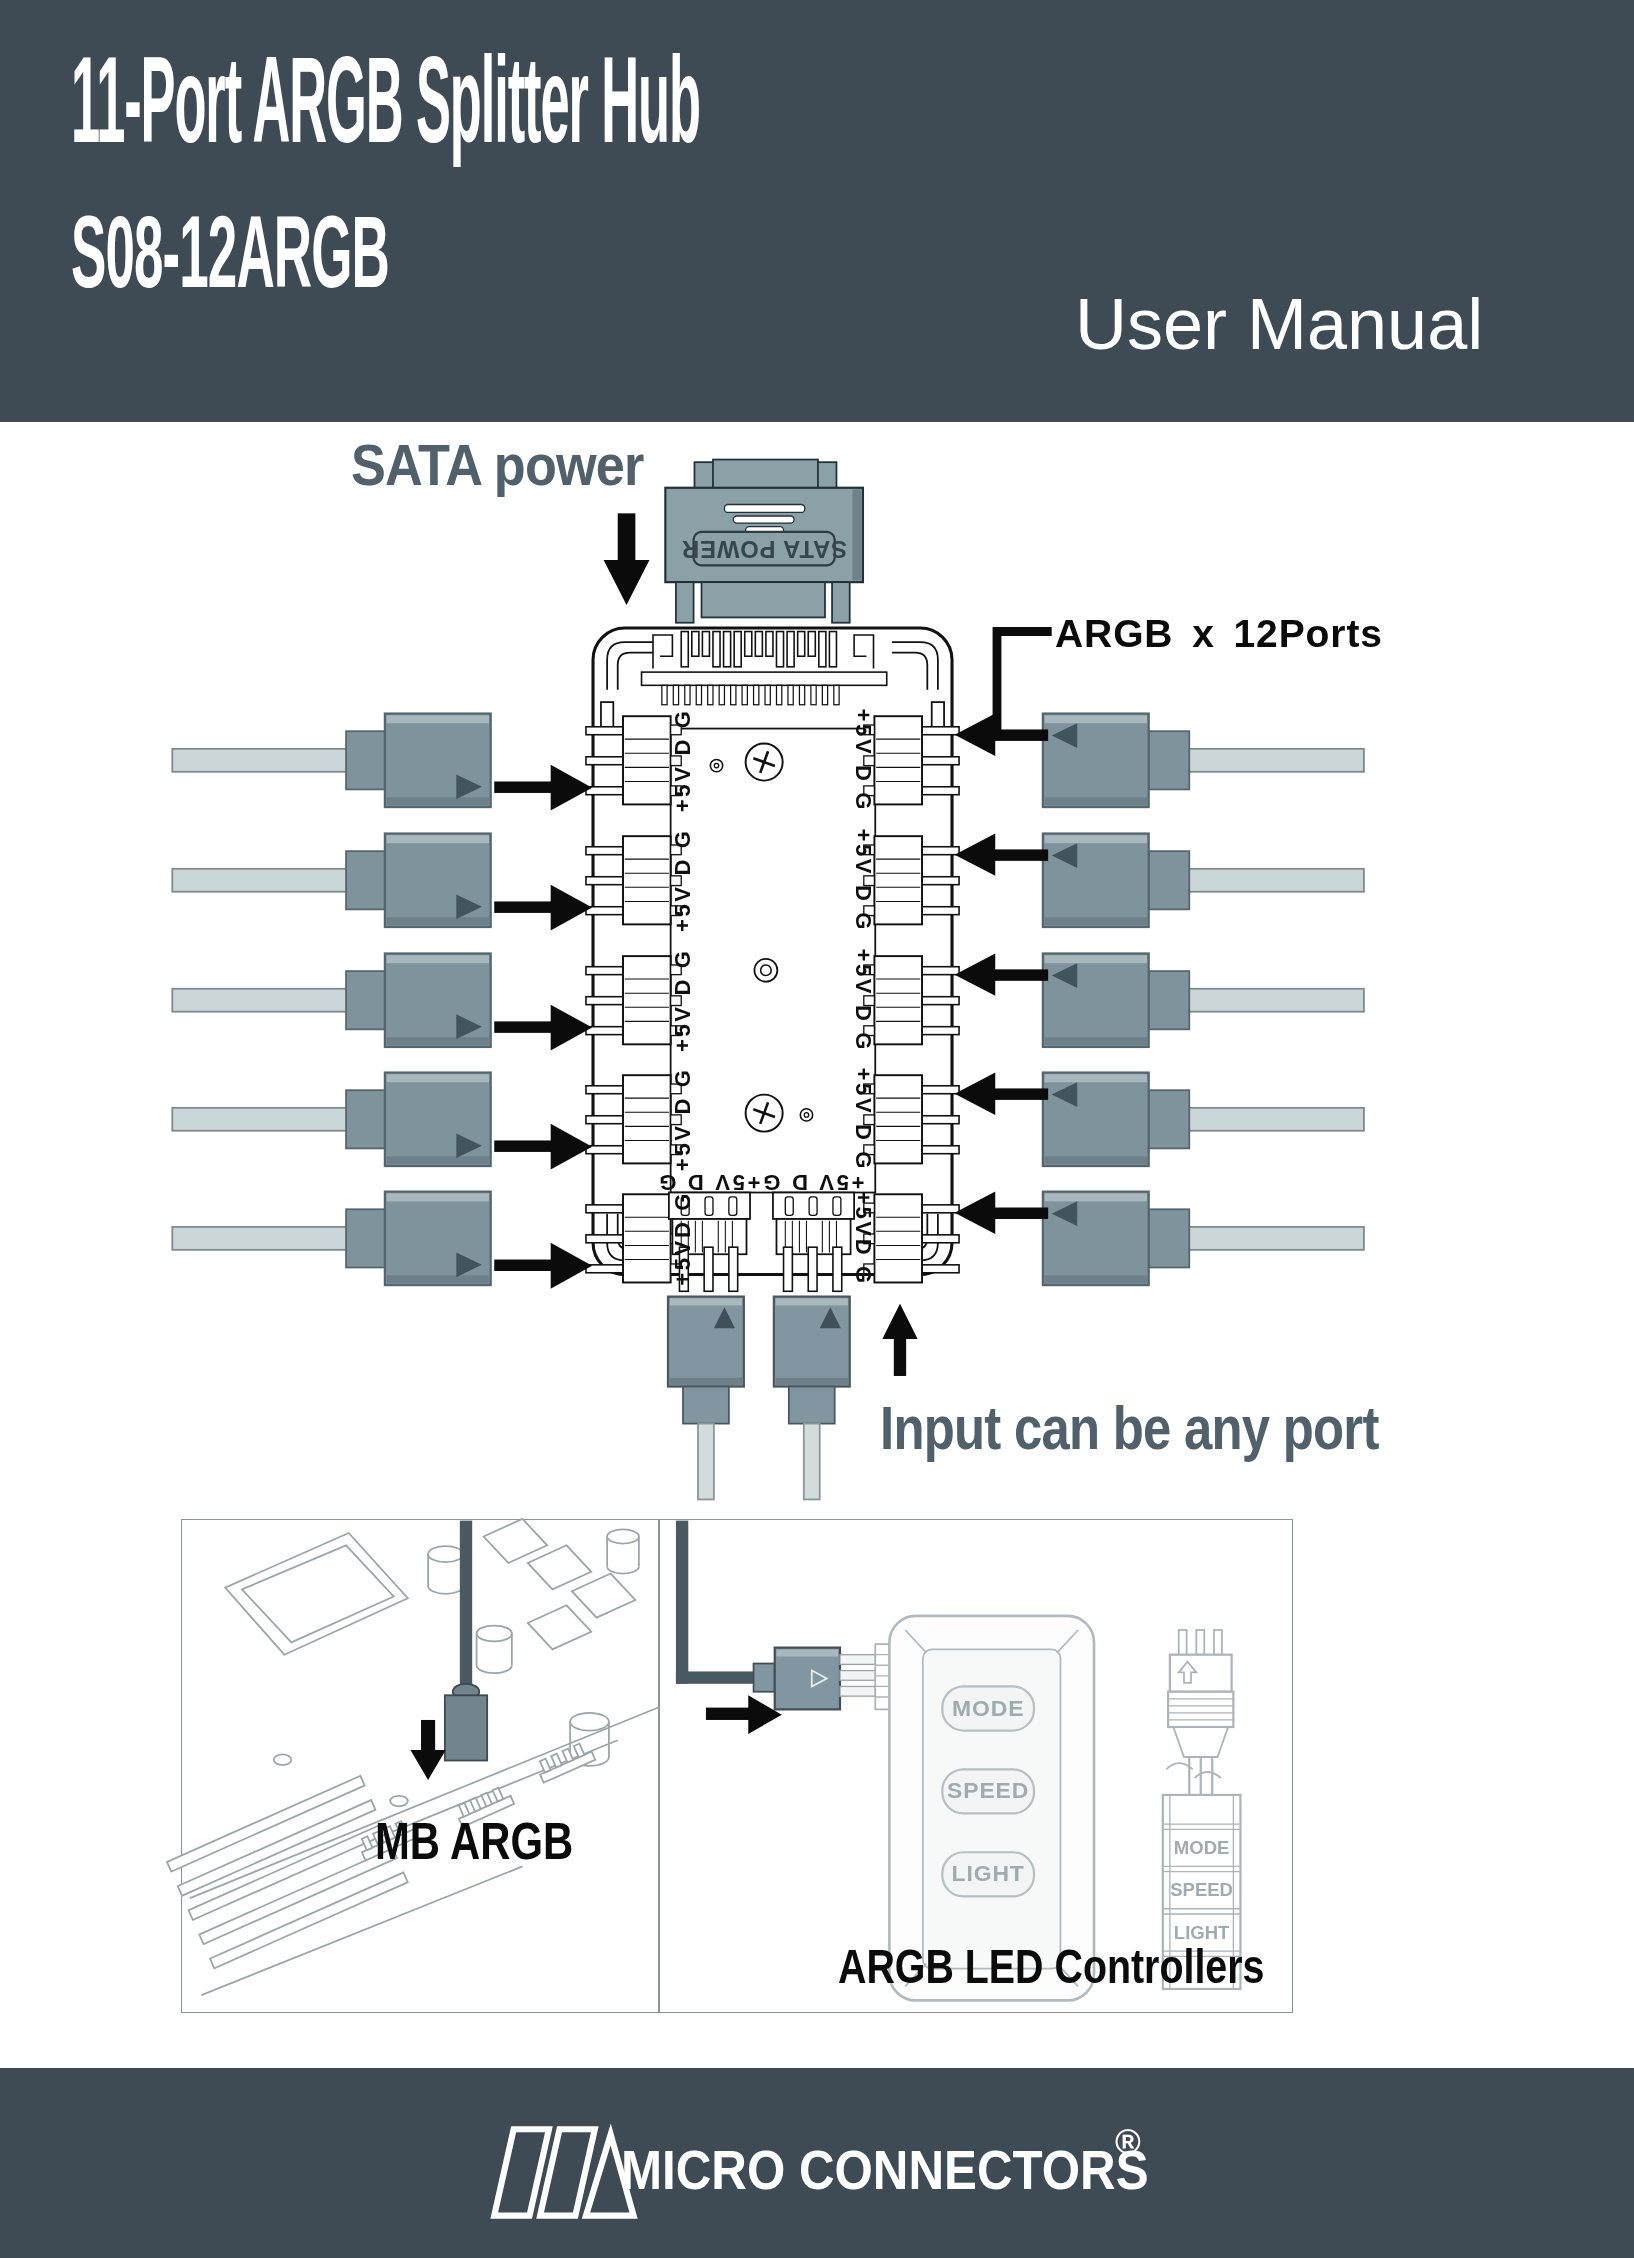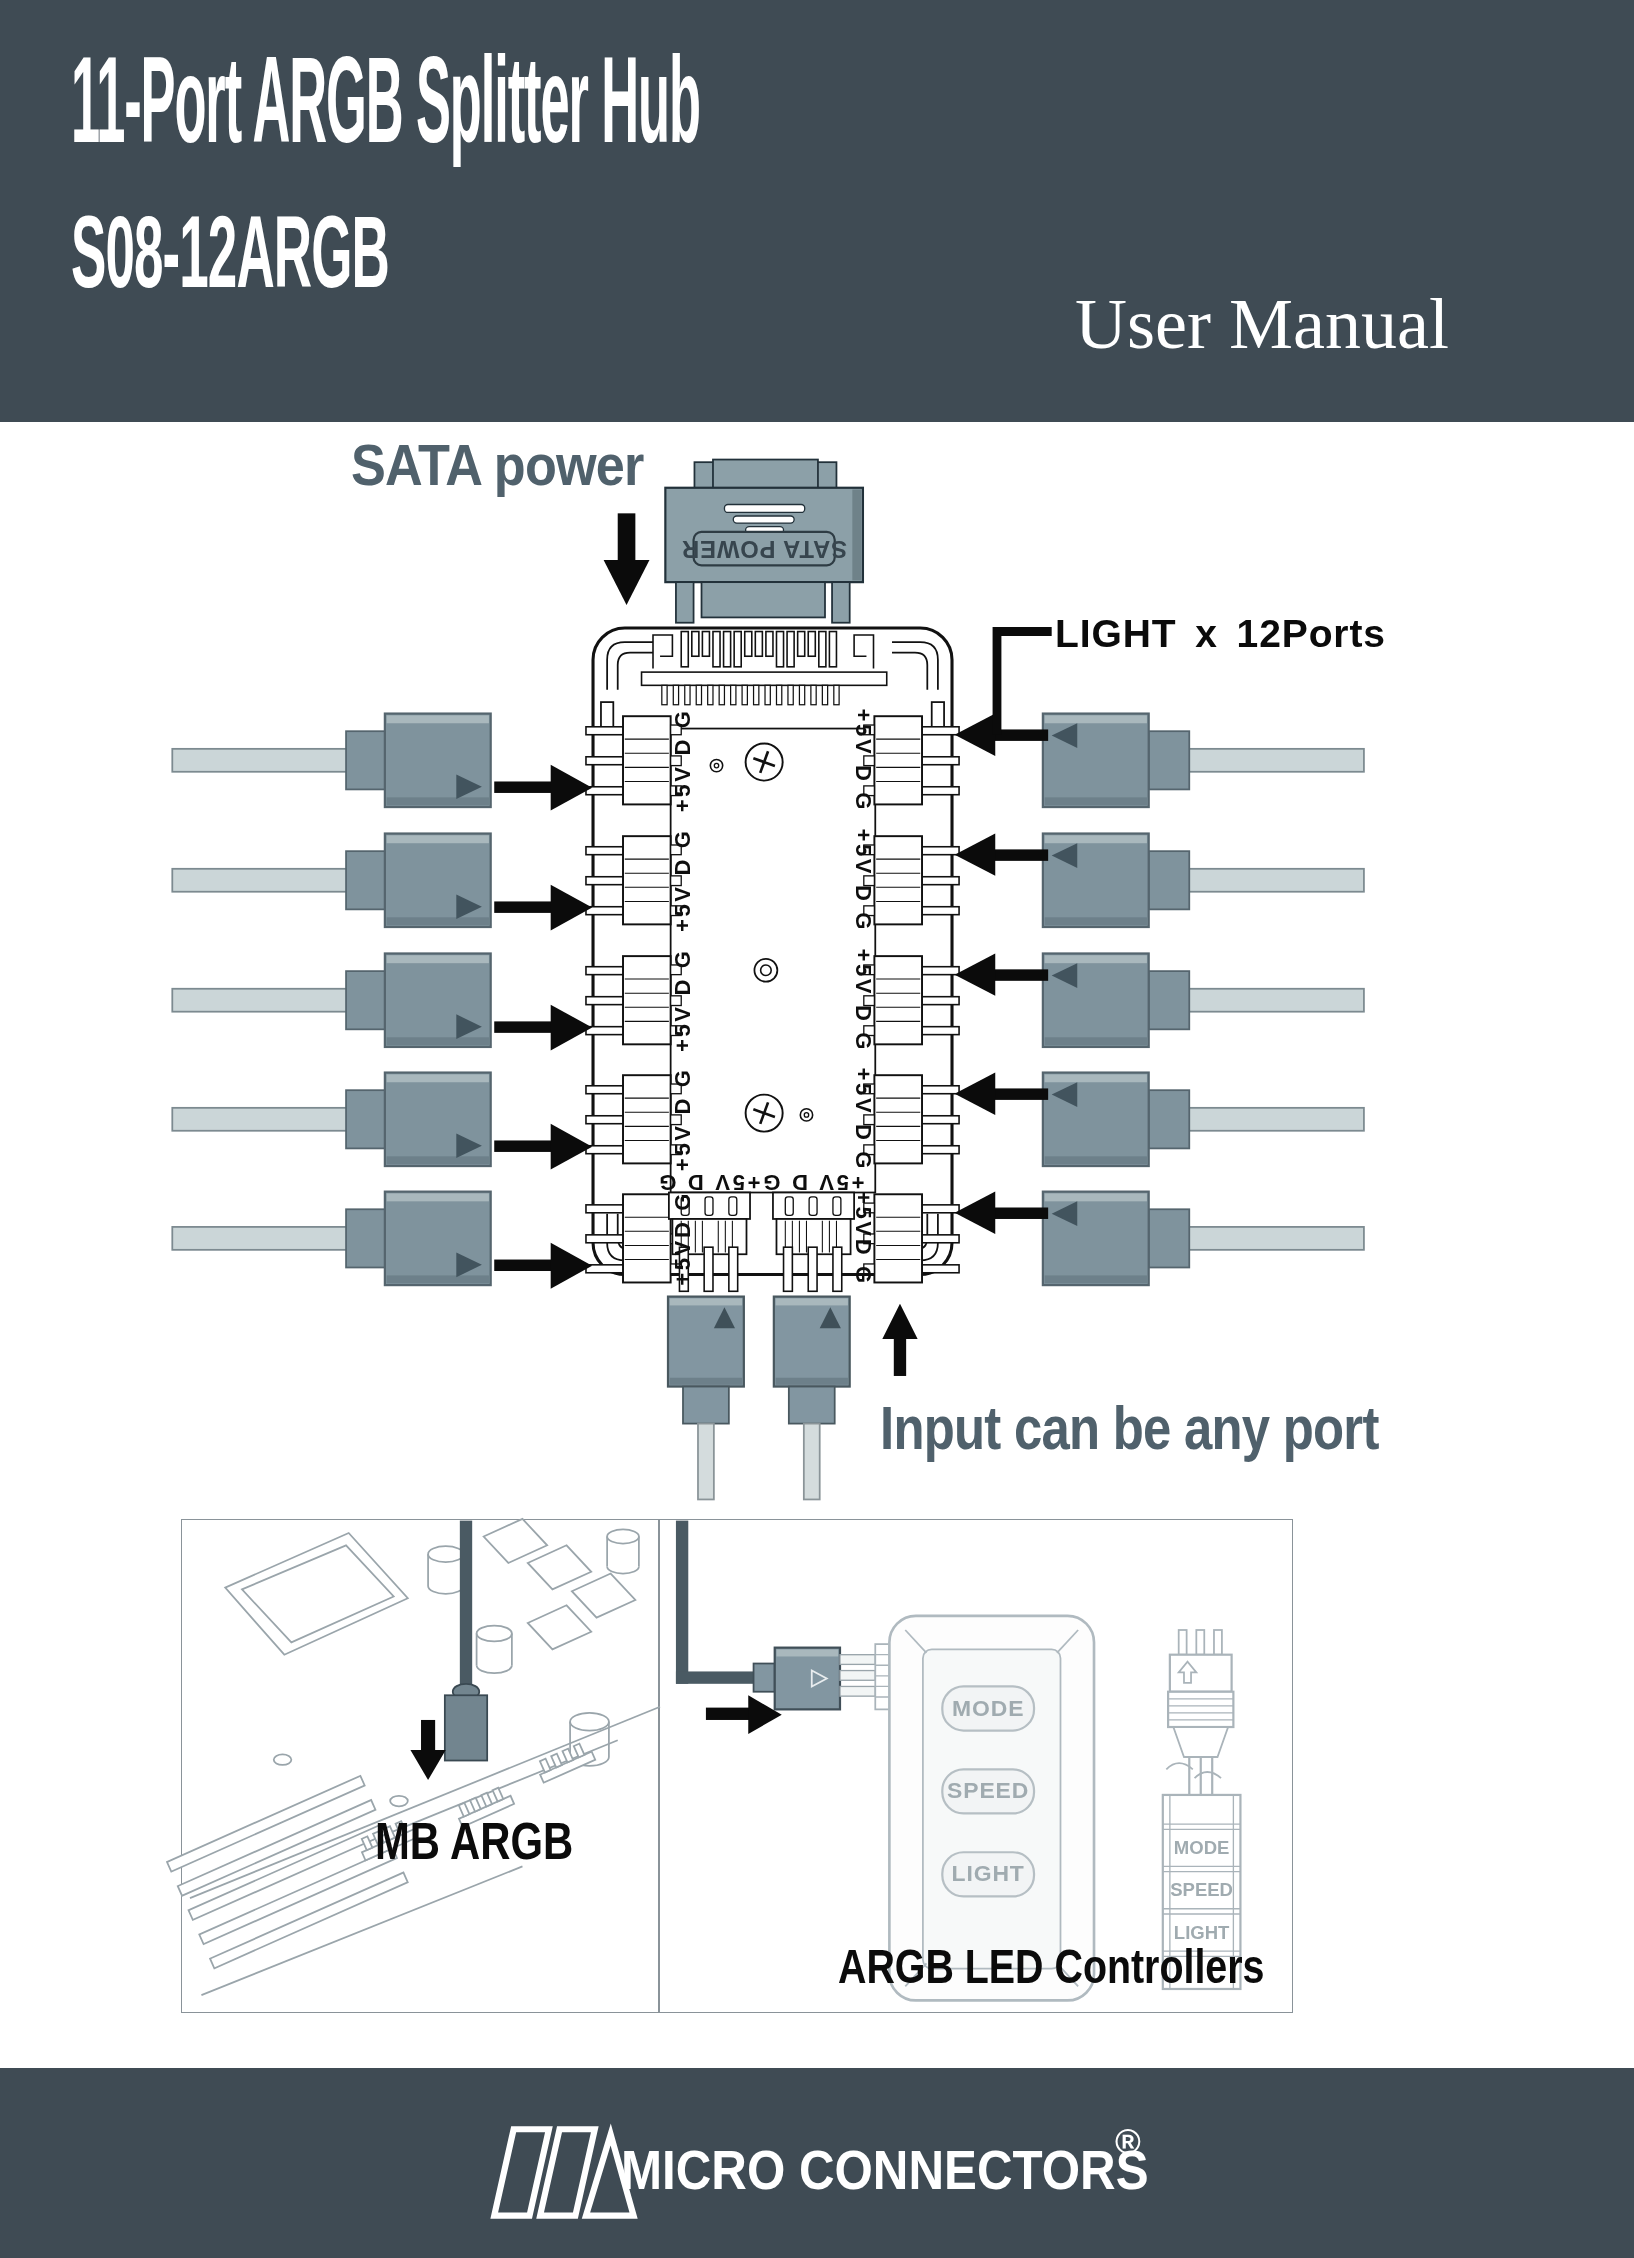--- a/index.html
+++ b/index.html
@@ -386,25 +386,25 @@
 
     <g stroke="#fff" stroke-width="7" fill="none">
       <polygon points="560,2512 600,2512 622,2414 582,2414"></polygon>
       <polygon points="612,2512 652,2512 674,2414 634,2414"></polygon>
       <polygon points="664,2512 718,2512 692,2420"></polygon>
     </g>
   </svg>
 
   <div class="t cond" style="left:71px;top:39px;font-size:122px;color:#fff;transform:scaleX(0.43);letter-spacing:-2.6px;">11-Port ARGB Splitter Hub</div>
   <div class="t cond" style="left:71px;top:201px;font-size:102px;color:#fff;transform:scaleX(0.52);letter-spacing:-1.8px;">S08-12ARGB</div>
-  <div class="t" style="left:1075px;top:288px;font-size:72px;color:#fff;font-family:Liberation Serif, serif;">User Manual</div>
+  <div class="t" style="left:1075px;top:288px;font-size:72px;color:#fff;font-family:Liberation Sans, sans-serif;">User Manual</div>
 
   <div class="t cond" style="left:351px;top:436px;font-size:58px;color:#50616C;transform:scaleX(0.9);letter-spacing:-0.9px;">SATA power</div>
 
-  <div class="t" style="left:1055px;top:614px;font-size:39px;font-weight:bold;color:#0B0B0B;word-spacing:7px;letter-spacing:0.9px;">LIGHT x 12Ports</div>
+  <div class="t" style="left:1055px;top:614px;font-size:39px;font-weight:bold;color:#0B0B0B;word-spacing:7px;letter-spacing:0.9px;">ARGB x 12Ports</div>
 
   <div class="t cond" style="left:880px;top:1397px;font-size:62px;color:#50616C;transform:scaleX(0.82);letter-spacing:-0.9px;">Input can be any port</div>
 
   <div class="t cond" style="left:375px;top:1816px;font-size:51px;color:#0B0B0B;transform:scaleX(0.82);">MB ARGB</div>
 
   <div class="t cond" style="left:838px;top:1943px;font-size:48px;color:#0B0B0B;transform:scaleX(0.82);">ARGB LED Controllers</div>
 
   <div class="t cond" style="left:621px;top:2142px;font-size:56px;color:#fff;transform:scaleX(0.88);letter-spacing:0;">MICRO CONNECTORS</div>
   <div class="t" style="left:1115px;top:2124px;font-size:35px;font-weight:bold;color:#fff;">®</div>
 

